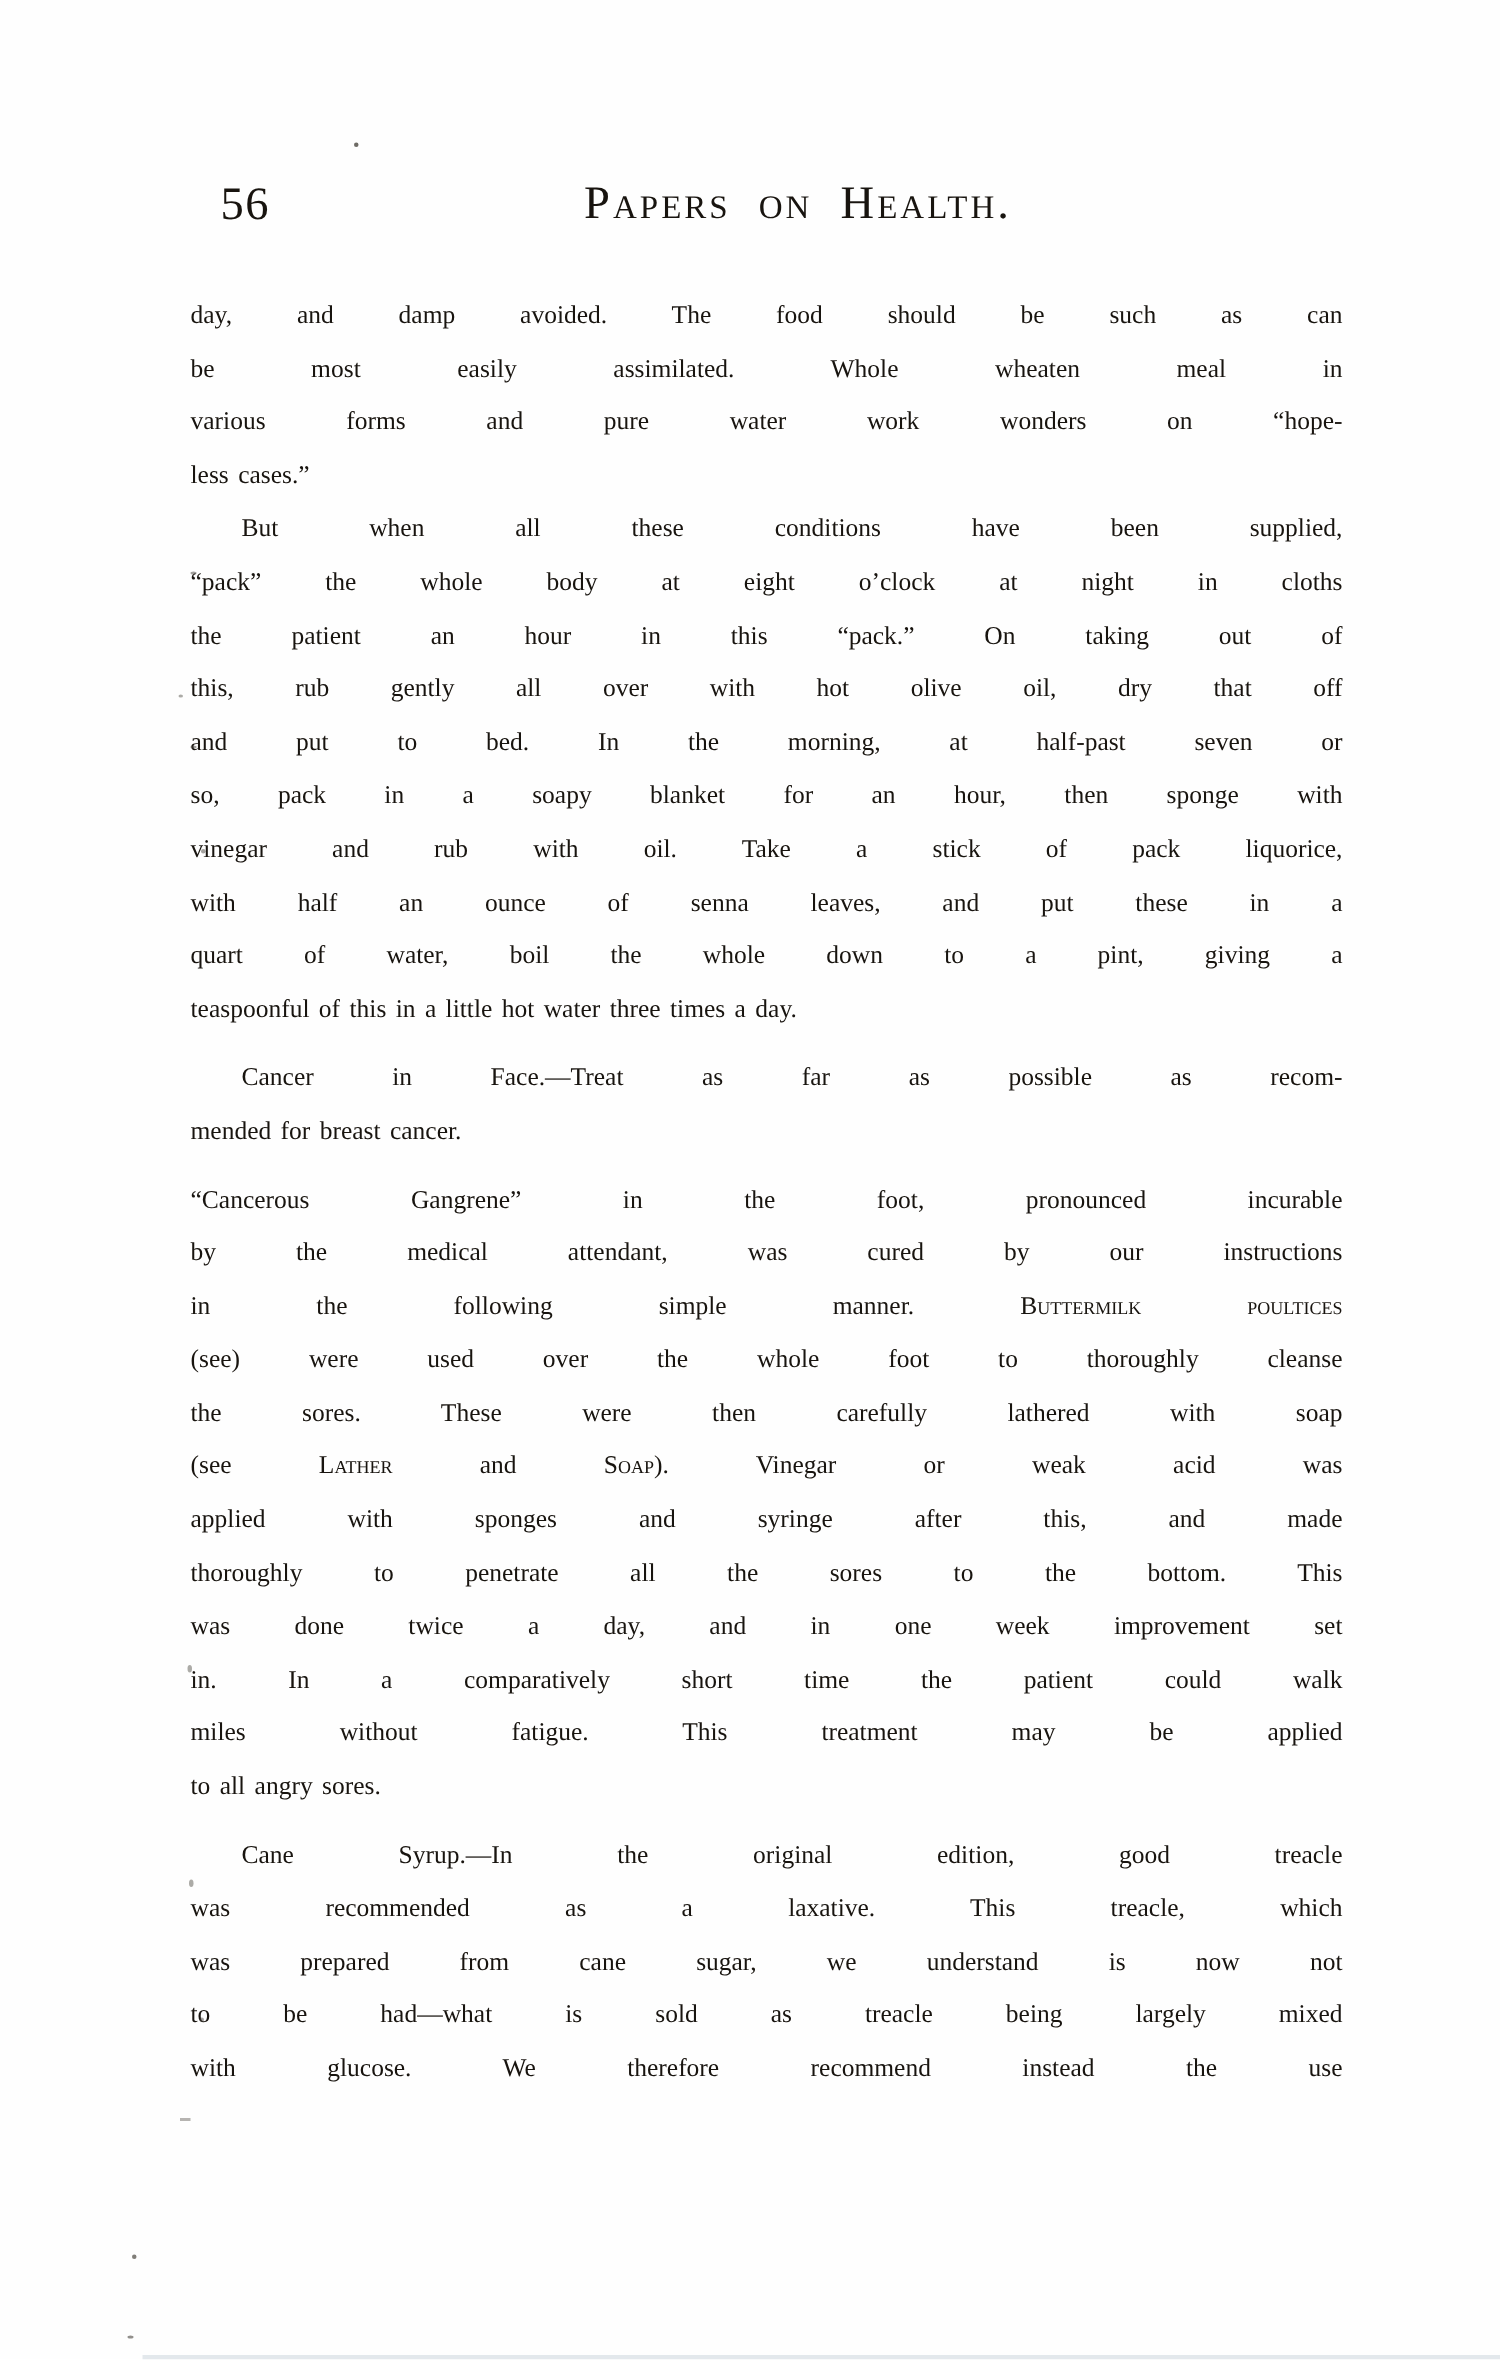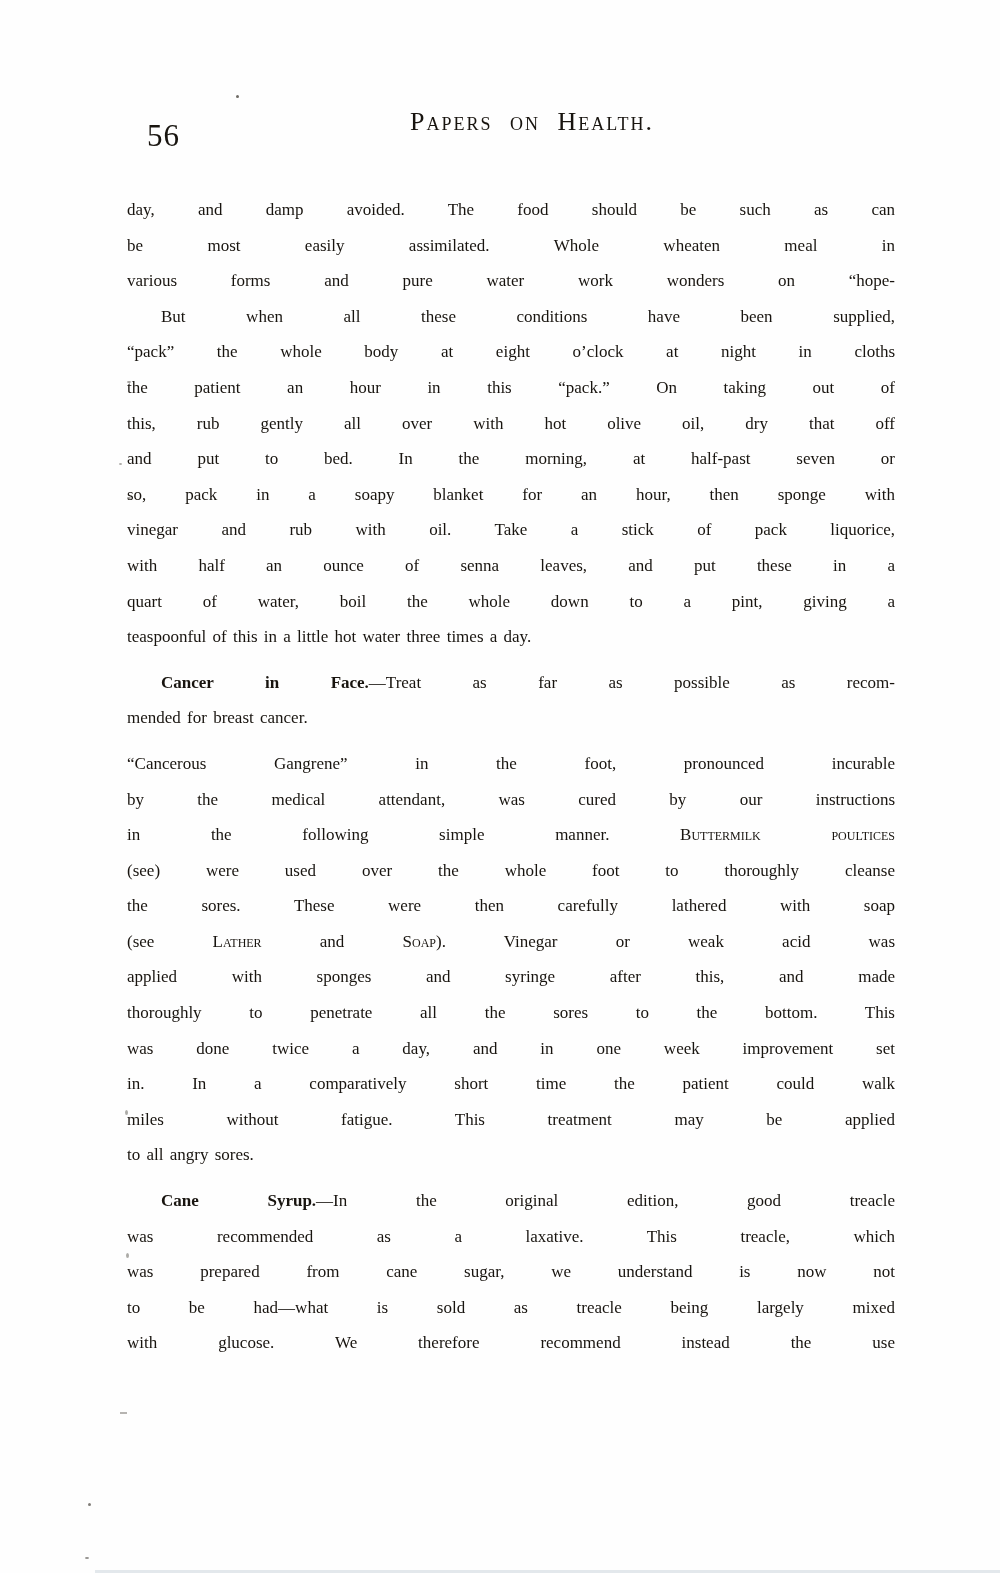--- a/index.html
+++ b/index.html
@@ -11,43 +11,43 @@
     position:relative;
     overflow:hidden;
   }
   .page { position:absolute; inset:0; background:#fefefe; }
 
   .header-pagenum {
     position:absolute; left:147px; top:118px;
     font-size:31px; letter-spacing:1px;
   }
   .header-title {
-    position:absolute; left:532px; top:107px;
+    position:absolute; left:532px; top:117px;
     transform:translateX(-50%);
     font-variant:small-caps;
-    font-size:26px; letter-spacing:2px; word-spacing:9px;
+    font-size:31px; letter-spacing:2px; word-spacing:9px;
     white-space:nowrap;
   }
 
   .body-text {
     position:absolute; left:127px; top:192px; width:768px;
     font-size:17px;
     word-spacing:2px;
   }
   .paragraph { margin:0; }
   .paragraph.spaced { margin-top:10px; }
   .line {
     height:35.6px; line-height:35.6px;
     white-space:nowrap;
     text-align:justify;
     text-align-last:justify;
   }
   .line.last { text-align-last:left; }
   .line.indent { padding-left:34px; }
-  .seg.bold { font-weight:bold; }
+  .seg.bold { font-weight:normal; }
   .seg.italic { }
   .seg.smallcaps { font-variant:small-caps; }
 
   .speck { position:absolute; background:#4a463f; border-radius:50%; }
   .edge-line {
     position:absolute; left:95px; right:0; bottom:0; height:3px;
     background:#e3e8ec;
   }
 </style>
 </head>
@@ -57,20 +57,21 @@
 
   <div class="header-pagenum">56</div>
 
   <div class="header-title">Papers on Health.</div>
 
   <main class="body-text">
       <div class="paragraph">
         <div class="line"><span class="seg">day, and damp avoided.  The food should be such as can</span></div>
         <div class="line"><span class="seg">be most easily assimilated.  Whole wheaten meal in</span></div>
         <div class="line"><span class="seg">various forms and pure water work wonders on “hope-</span></div>
+        <div class="line last"><span class="seg">less cases.”</span></div>
       </div>
       <div class="paragraph">
         <div class="line indent"><span class="seg">But when all these conditions have been supplied,</span></div>
         <div class="line"><span class="seg">“pack” the whole body at eight o’clock at night in cloths</span></div>
         <div class="line"><span class="seg">the patient an hour in this “pack.”  On taking out of</span></div>
         <div class="line"><span class="seg">this, rub gently all over with hot olive oil, dry that off</span></div>
         <div class="line"><span class="seg">and put to bed.  In the morning, at half-past seven or</span></div>
         <div class="line"><span class="seg">so, pack in a soapy blanket for an hour, then sponge with</span></div>
         <div class="line"><span class="seg">vinegar and rub with oil.  Take a stick of pack liquorice,</span></div>
         <div class="line"><span class="seg">with half an ounce of senna leaves, and put these in a</span></div>

